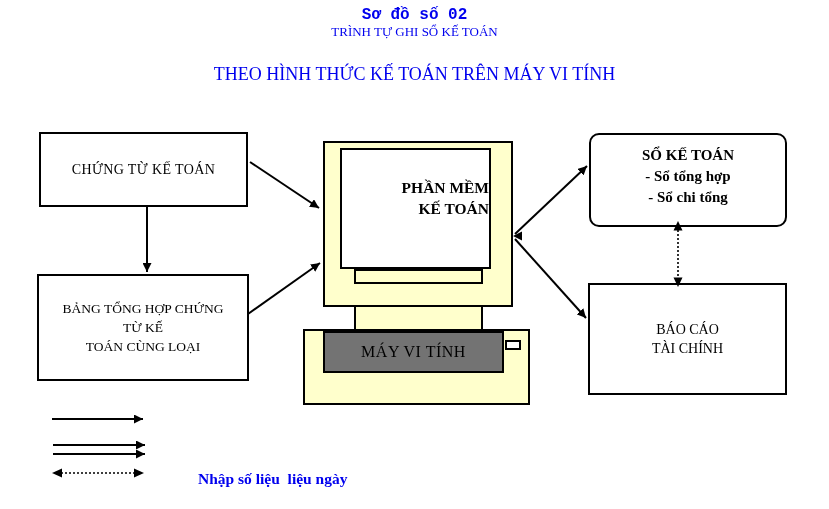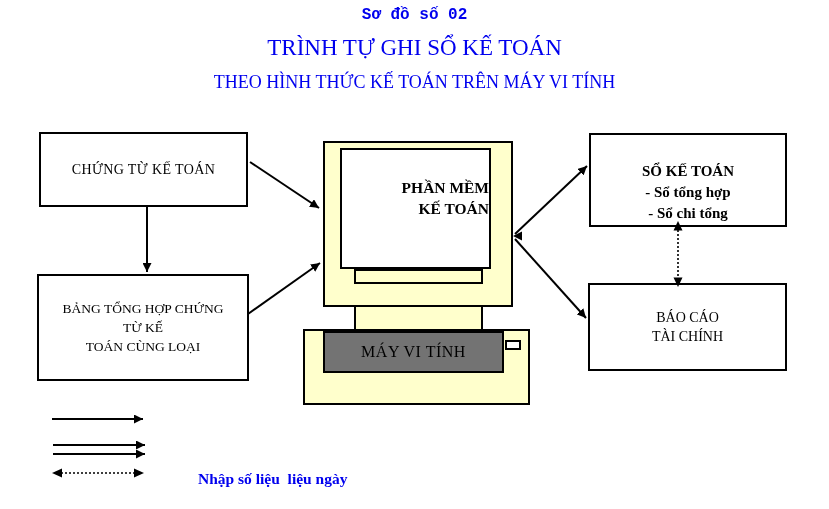--- a/index.html
+++ b/index.html
@@ -6,33 +6,33 @@
   #stage{
     position:relative;
     width:829px;height:509px;
     background:#ffffff;
     font-family:"Liberation Serif","DejaVu Serif",serif;
     overflow:hidden;
   }
   
   .title-block{position:absolute;top:6px;left:0;width:829px;text-align:center;color:#0000ee;}
   .title-line1{font-size:16px;font-weight:bold;font-family:Liberation Mono, monospace;}
-  .title-line2{font-size:23px;margin-top:11px;}
-  .title-line3{font-size:18px;margin-top:11px;}
+  .title-line2{font-size:13px;}
+  .title-line3{font-size:18px;margin-top:24px;}
   
   .fbox{
     position:absolute;box-sizing:border-box;
     border:2px solid #000;background:#fff;color:#000;
     display:flex;flex-direction:column;align-items:center;justify-content:center;
     text-align:center;
   }
   #box-chung-tu{left:39px;top:132px;width:209px;height:75px;font-size:14px;letter-spacing:.4px;}
   #box-bang-tong-hop{left:37px;top:274px;width:212px;height:107px;font-size:13.5px;line-height:19px;}
-  #box-so-ke-toan{left:589px;top:133px;width:198px;height:94px;font-size:15px;line-height:21px;font-weight:bold;justify-content:flex-start;padding-top:26px;}
-  #box-bao-cao{left:588px;top:283px;width:199px;height:88px;font-size:14px;line-height:19px;}
+  #box-so-ke-toan{left:589px;top:133px;width:198px;height:94px;font-size:15px;line-height:21px;font-weight:bold;justify-content:flex-start;padding-top:10px;border-radius:10px;}
+  #box-bao-cao{left:588px;top:283px;width:199px;height:112px;font-size:14px;line-height:19px;}
   
   .comp{position:absolute;box-sizing:border-box;border:2px solid #000;}
   #monitor{left:323px;top:141px;width:190px;height:166px;background:#ffffcc;}
   #screen{left:340px;top:148px;width:151px;height:121px;background:#ffffff;
     display:flex;flex-direction:column;align-items:flex-end;justify-content:center;
     padding-bottom:22px;font-size:15.5px;font-weight:bold;line-height:21px;text-align:center;color:#000;}
   #monitor-chin{left:354px;top:269px;width:129px;height:15px;background:#ffffcc;}
   #monitor-neck{left:354px;top:305px;width:129px;height:26px;background:#ffffcc;}
   #base{left:303px;top:329px;width:227px;height:76px;background:#ffffcc;}
   #base-label{left:323px;top:331px;width:181px;height:42px;background:#737373;

